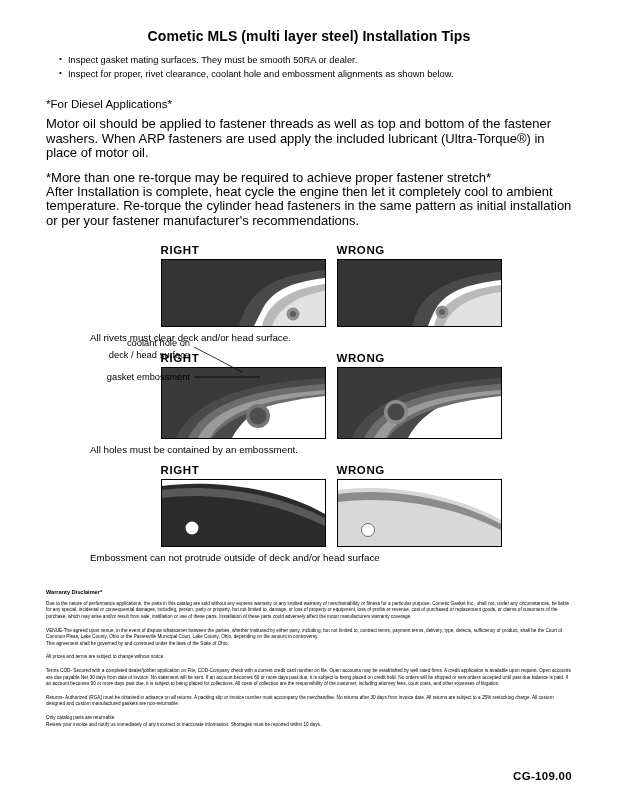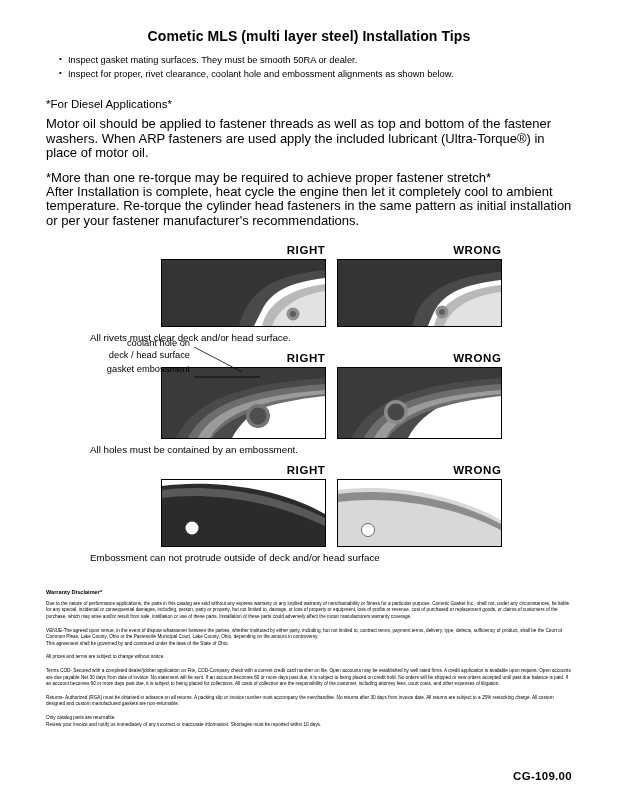--- a/index.html
+++ b/index.html
@@ -86,21 +86,21 @@
   .fig-row {
     display: flex;
     gap: 11px;
     justify-content: center;
     margin-left: 44px;
   }
   .fig-col {
     width: 165px;
   }
   .fig-label {
-    text-align: right;
+    text-align: left;
     font-size: 11.5px;
     font-weight: bold;
     letter-spacing: 0.6px;
     margin-bottom: 3px;
   }
   .fig-box {
     width: 165px;
     height: 68px;
     border: 1px solid #000;
     box-sizing: border-box;
@@ -239,21 +239,21 @@
       </div>
     </div>
     <div class="caption-wrap">
       <p class="fig-caption">All holes must be contained by an embossment.</p>
     </div>
 
     <div class="annot" style="left:-8px; top:93px; width:152px;">
       <div>coolant hole on</div>
       <div>deck / head surface</div>
     </div>
-    <div class="annot" style="left:-8px; top:119px; width:152px;">gasket embossment</div>
+    <div class="annot" style="left:-8px; top:127px; width:152px;">gasket embossment</div>
     <svg style="position:absolute; left:0; top:88px;" width="260" height="70" viewBox="0 0 260 70">
       <line x1="148" y1="15" x2="196" y2="40" stroke="#000" stroke-width="0.8"></line>
       <line x1="148" y1="45" x2="214" y2="45" stroke="#000" stroke-width="0.8"></line>
     </svg>
 
     <div class="fig-row" style="margin-top:9px;">
       <div class="fig-col">
         <div class="fig-label">RIGHT</div>
         <div class="fig-box">
           <svg width="163" height="66" viewBox="0 0 163 66">

